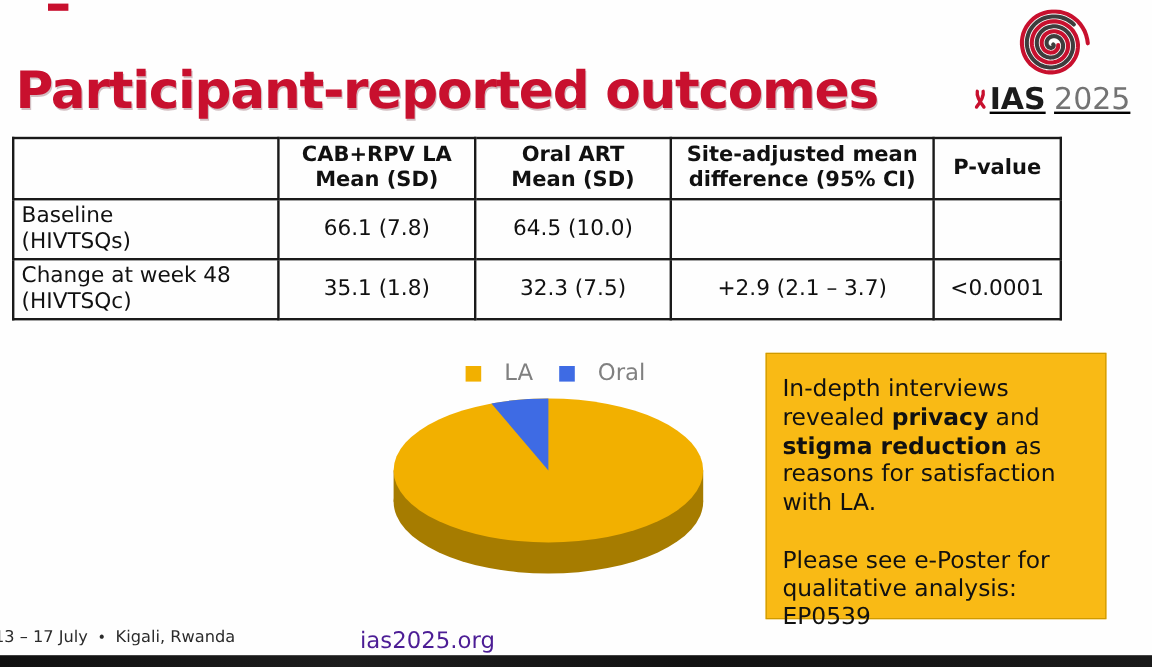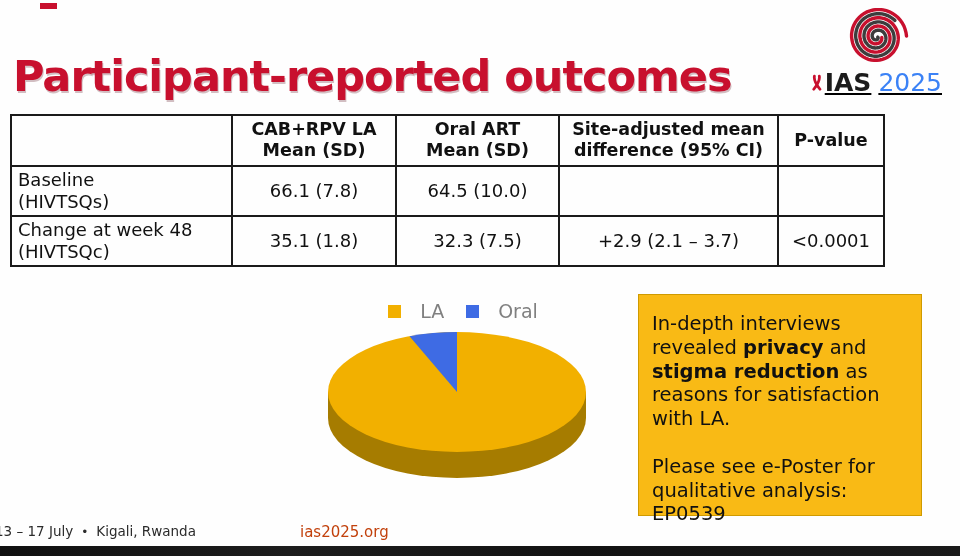--- a/index.html
+++ b/index.html
@@ -11,21 +11,21 @@
 
   
   .title{position:absolute;left:13px;top:22px;font-size:43px;font-weight:700;
          color:#c8102e;letter-spacing:-1px;text-shadow:1px 2px 0 rgba(80,0,15,0.25);}
 
   
   .logo{position:absolute;right:18px;top:8px;width:130px;text-align:center;text-decoration:underline;}
   .logo-spiral{display:block;margin:0 auto;}
   .logo-line{display:flex;align-items:center;justify-content:center;gap:3px;margin-top:-2px;}
   .logo-ias{font-size:25px;font-weight:700;color:#1b1b1b;letter-spacing:0px;}
-  .logo-year{font-size:25px;font-weight:400;color:#3b82f6;margin-left:4px;}
+  .logo-year{font-size:25px;font-weight:400;color:#737373;margin-left:4px;}
 
   
   table.results{position:absolute;left:10px;top:114px;border-collapse:collapse;table-layout:fixed;}
   table.results td,table.results th{border:2px solid #1a1a1a;color:#111;
       font-family:"DejaVu Sans","Liberation Sans",sans-serif;vertical-align:middle;}
   table.results th{font-size:17.5px;font-weight:700;text-align:center;padding:3px 4px;}
   table.results td{font-size:18px;text-align:center;padding:2px 4px;}
   table.results td.rowlabel{font-weight:400;text-align:left;padding-left:6px;font-size:18px;}
   .pre{white-space:pre-line;line-height:1.22;}
   .col0{width:221px}.col1{width:164px}.col2{width:163px}.col3{width:219px}.col4{width:106px}
@@ -47,21 +47,21 @@
   .callout{position:absolute;left:638px;top:294px;width:284px;height:222px;box-sizing:border-box;
            background:#f9ba15;border:1px solid #cf9a00;padding:17px 13px 10px 13px;}
   .callout p{margin:0 0 24px 0;font-size:19.5px;line-height:1.22;color:#111;}
   .callout p:last-child{margin-bottom:16px;}
   .callout b{font-weight:700;}
 
   
   .footer-left{position:absolute;left:-5px;top:523px;font-size:13.5px;color:#2b2b2b;
                font-family:"DejaVu Sans","Liberation Sans",sans-serif;white-space:nowrap;}
   .footer-left .sep{margin:0 8px;font-size:12px;}
-  .footer-site{position:absolute;left:300px;top:523px;font-size:15px;color:#c2410c;white-space:nowrap;}
+  .footer-site{position:absolute;left:300px;top:523px;font-size:19px;color:#4c1d95;white-space:nowrap;}
   .bottom-bar{position:absolute;left:0;bottom:0;width:100%;height:10px;
               background:linear-gradient(90deg,#101010 0%,#1d1d1d 30%,#121212 60%,#1a1a1a 100%);}
 </style>
 </head>
 <body>
 
 <div id="slide">
 
   <div class="red-dash"></div>
 

